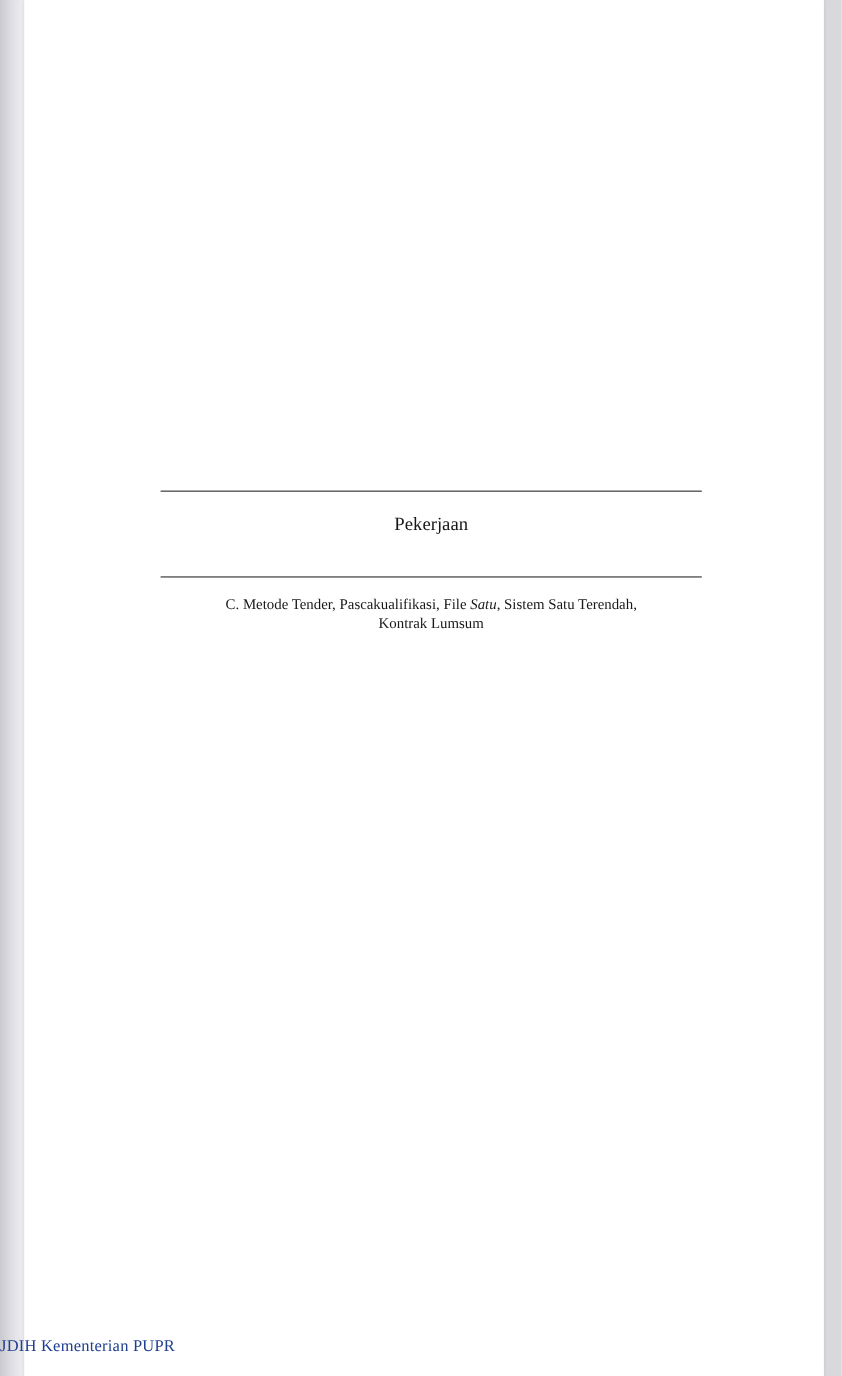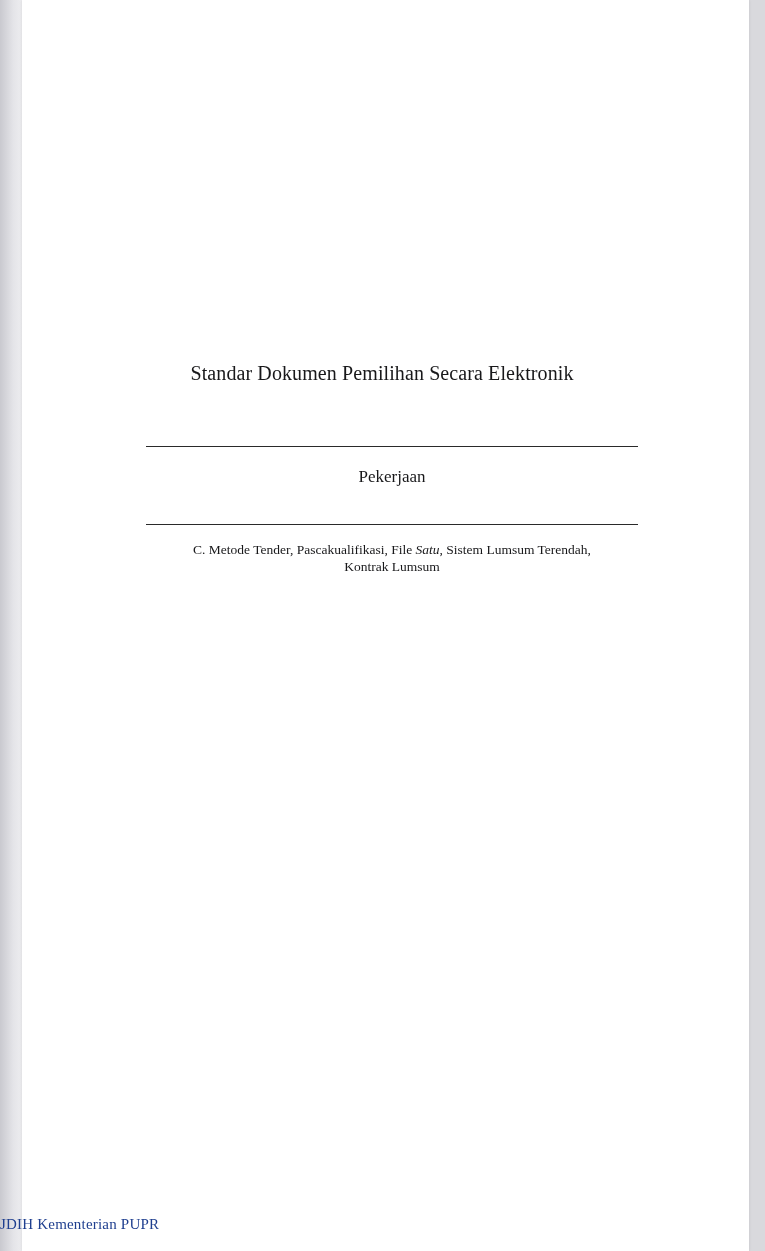--- a/index.html
+++ b/index.html
@@ -111,34 +111,31 @@
 </head>
 <body>
 
 <div class="page-shell">
 
   <div class="spine-shade"></div>
 
   <div class="page">
     <div class="page-inner">
 
-      <div class="title-block">
-        <h1 class="doc-title">Standar Dokumen Pemilihan Secara Elektronik</h1>
-      </div>
 
       <div class="rule rule-top"></div>
 
       <div class="subtitle-block">
         <p class="subtitle-line">Pekerjaan</p>
       </div>
 
       <div class="rule rule-bottom"></div>
 
       <div class="method-block">
-        <p class="method-line"><span>C. Metode Tender, Pascakualifikasi, File </span><em>Satu</em><span>, Sistem Lumsum Terendah,</span></p>
+        <p class="method-line"><span>C. Metode Tender, Pascakualifikasi, File </span><em>Satu</em><span>, Sistem Satu Terendah,</span></p>
         <p class="method-line">Kontrak Lumsum</p>
       </div>
 
     </div>
   </div>
 
   <div class="footer-stamp">JDIH Kementerian PUPR</div>
 
 </div>
 

